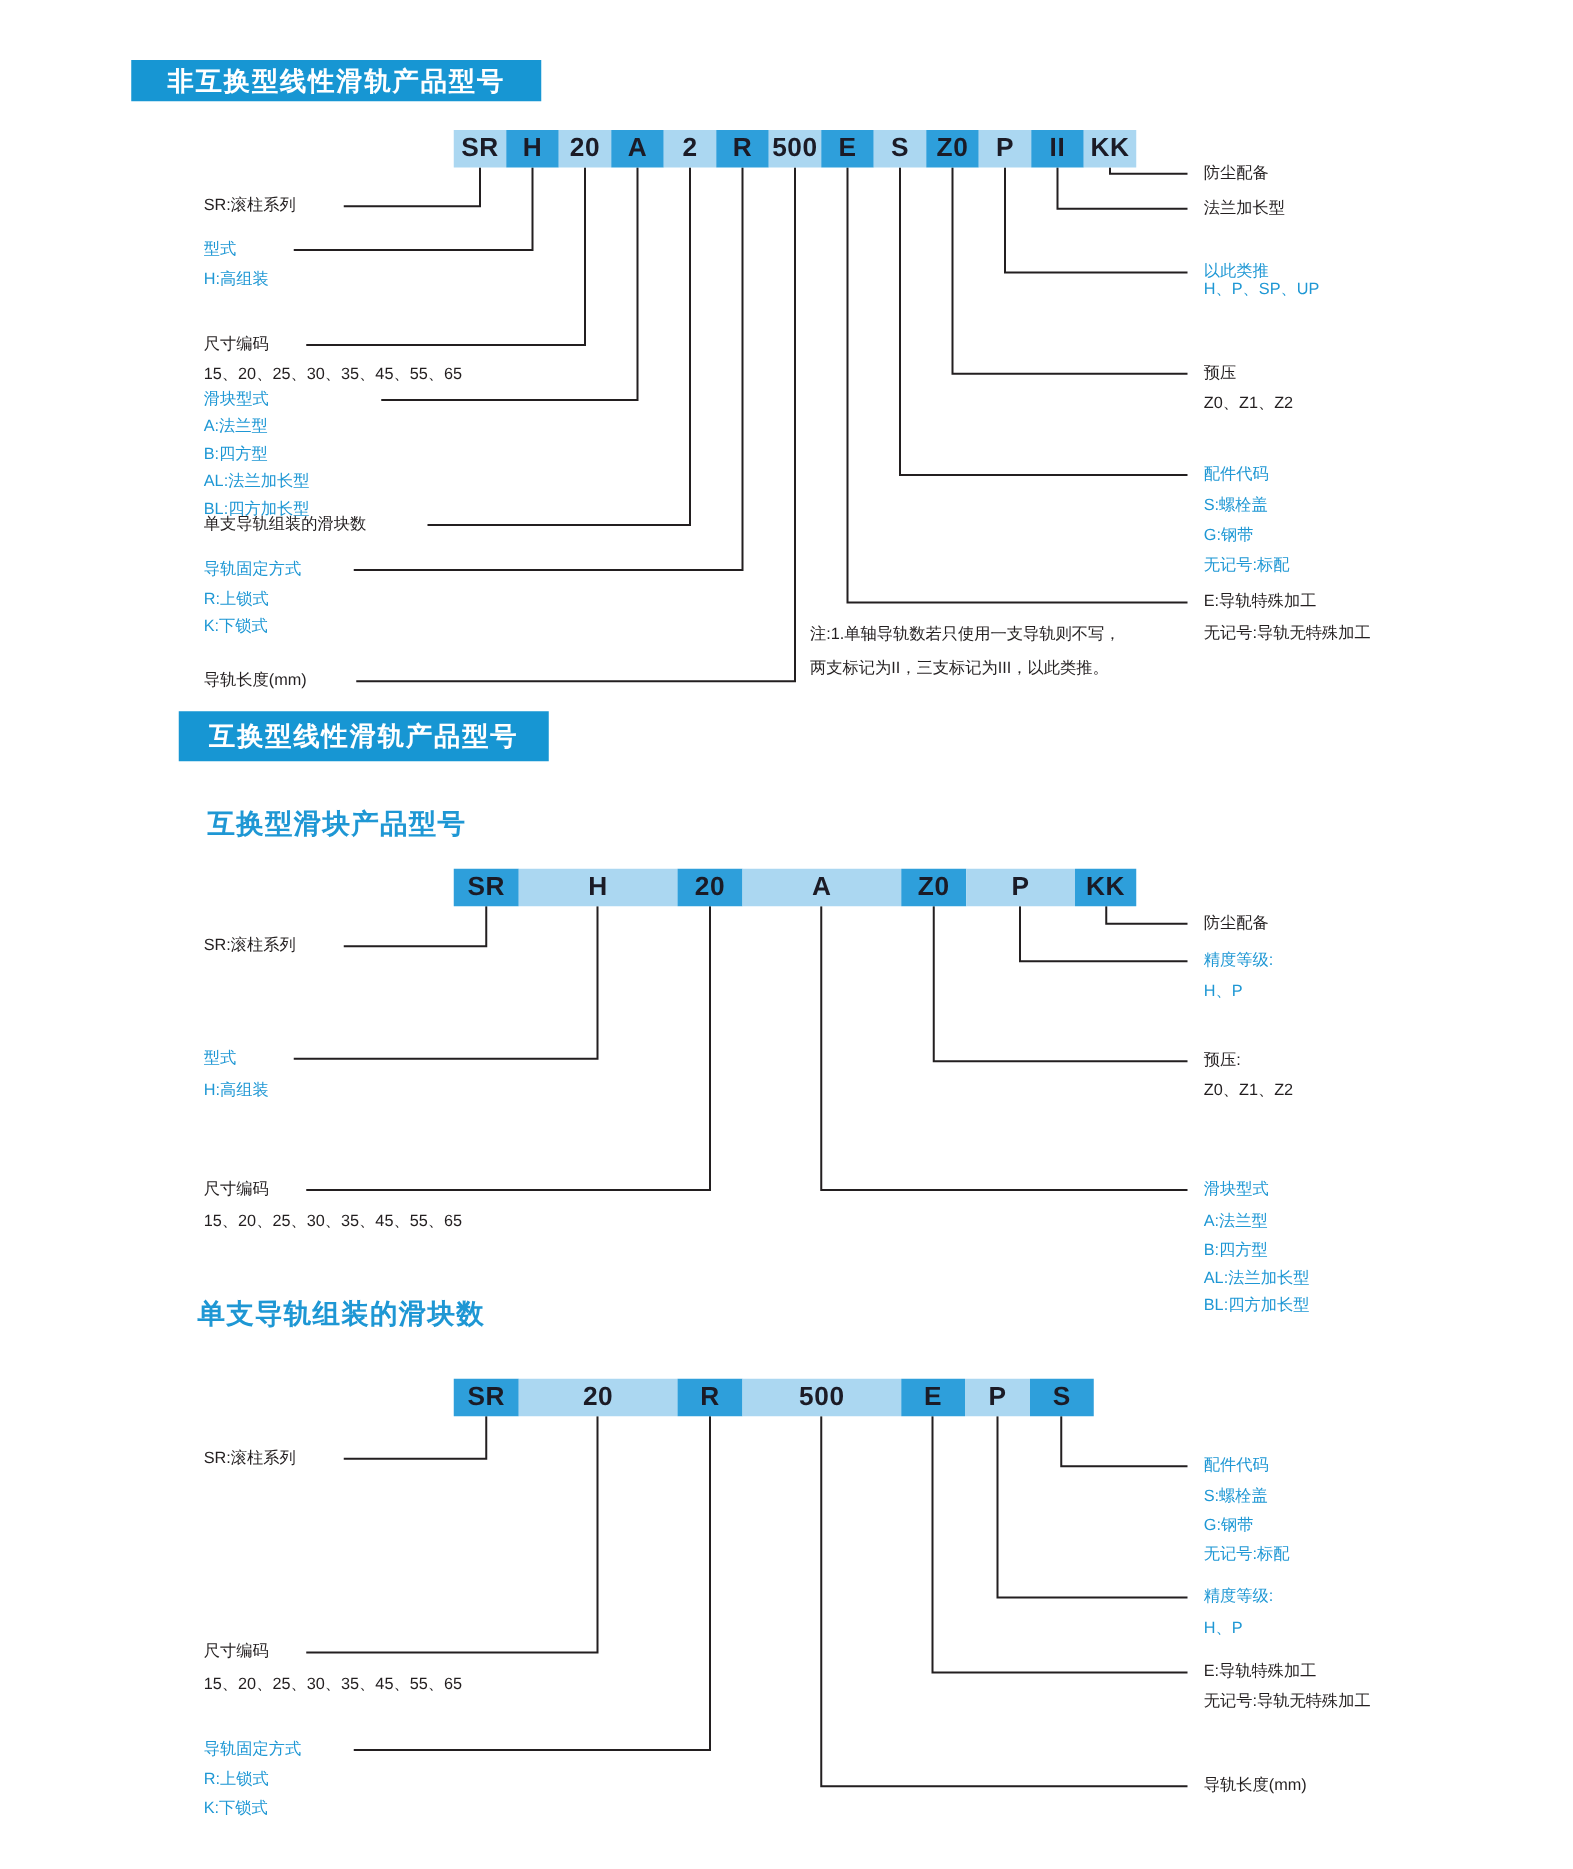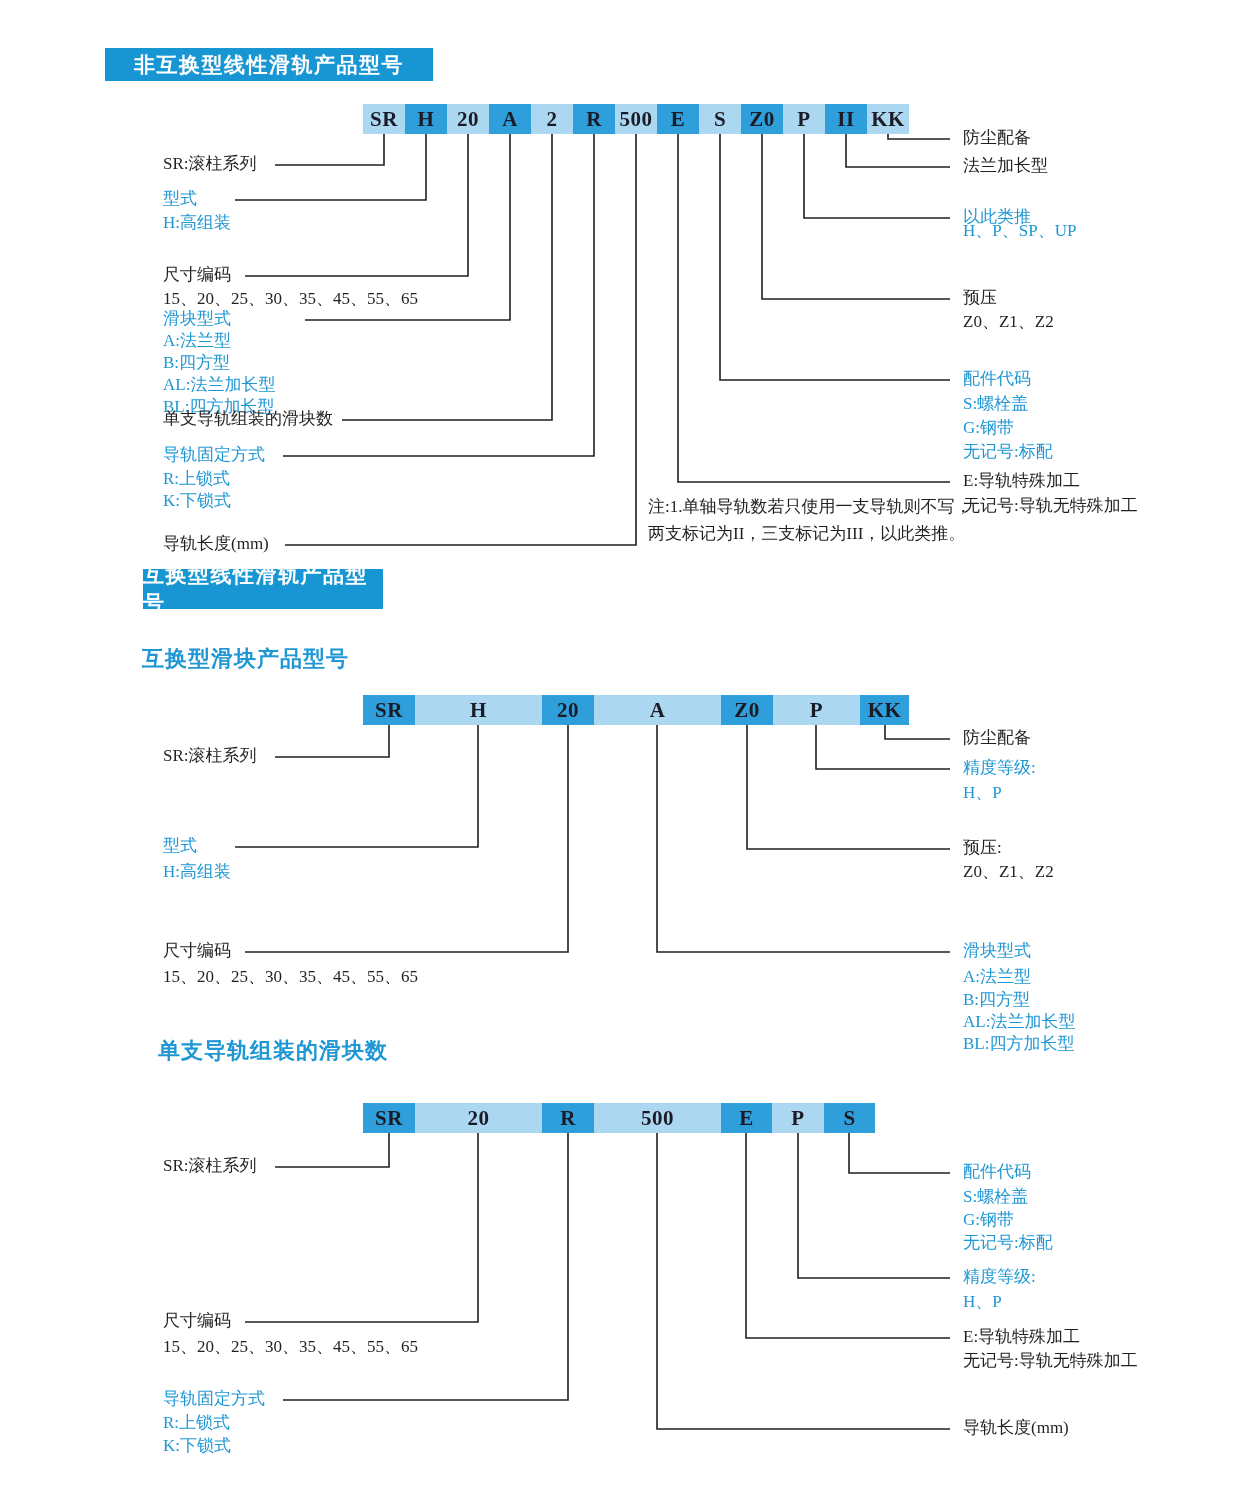--- a/index.html
+++ b/index.html
@@ -1,35 +1,35 @@
 <!DOCTYPE html>
 <html><head>
 <meta charset="utf-8">
 <style>
   html,body{margin:0;padding:0;background:#fff;}
   .canvas{
     position:relative;width:1258px;height:1495px;background:#ffffff;
-    font-family:Liberation Serif, serif;overflow:hidden;
+    font-family:Liberation Sans, sans-serif;overflow:hidden;
   }
   .badge{
     position:absolute;background:#1796D3;color:#ffffff;
     font-size:21px;font-weight:600;letter-spacing:1.5px;
     display:flex;align-items:center;justify-content:center;
   }
   .sub-title{
     position:absolute;color:#1E97D4;font-size:22px;font-weight:700;letter-spacing:1px;white-space:nowrap;
   }
   .bar{position:absolute;display:flex;height:30px;}
   .cell{
     display:flex;align-items:center;justify-content:center;
     font-size:21px;font-weight:600;color:#1B1B26;letter-spacing:0.5px;
   }
   .cell.light{background:#ABD7F1;}
   .cell.dark{background:#2E9FDB;}
-  .lbl{position:absolute;font-size:17px;line-height:22px;white-space:nowrap;font-weight:500;}
+  .lbl{position:absolute;font-size:13px;line-height:22px;white-space:nowrap;font-weight:500;}
   .ink{color:#231F20;}
   .blue{color:#1E97D4;}
   svg.wires{position:absolute;left:0;top:0;}
   svg.wires polyline{fill:none;stroke:#231F20;stroke-width:1.6;}
 </style>
 </head>
 <body>
 
 <div class="canvas">
 
@@ -112,23 +112,23 @@
   <div class="lbl blue" style="left:963px;top:368px">配件代码</div>
   <div class="lbl blue" style="left:963px;top:393px">S:螺栓盖</div>
   <div class="lbl blue" style="left:963px;top:417px">G:钢带</div>
   <div class="lbl blue" style="left:963px;top:441px">无记号:标配</div>
   <div class="lbl ink" style="left:963px;top:470px">E:导轨特殊加工</div>
   <div class="lbl ink" style="left:963px;top:495px">无记号:导轨无特殊加工</div>
 
   <div class="lbl ink" style="left:648px;top:496px">注:1.单轴导轨数若只使用一支导轨则不写，</div>
   <div class="lbl ink" style="left:648px;top:523px">两支标记为II，三支标记为III，以此类推。</div>
 
-  <div class="badge" style="left:143px;top:569px;width:240px;height:40px">互换型线性滑轨产品型号</div>
+  <div class="badge" style="left:143px;top:569px;width:296px;height:40px">互换型线性滑轨产品型号</div>
 
-  <div class="sub-title" style="left:142px;top:644px">互换型滑块产品型号</div>
+  <div class="sub-title" style="left:166px;top:644px">互换型滑块产品型号</div>
 
   <div class="bar" style="left:363px;top:695px">
     <div class="cell dark" style="width:52px">SR</div>
     <div class="cell light" style="width:127px">H</div>
     <div class="cell dark" style="width:52px">20</div>
     <div class="cell light" style="width:127px">A</div>
     <div class="cell dark" style="width:52px">Z0</div>
     <div class="cell light" style="width:87px">P</div>
     <div class="cell dark" style="width:49px">KK</div>
   </div>

